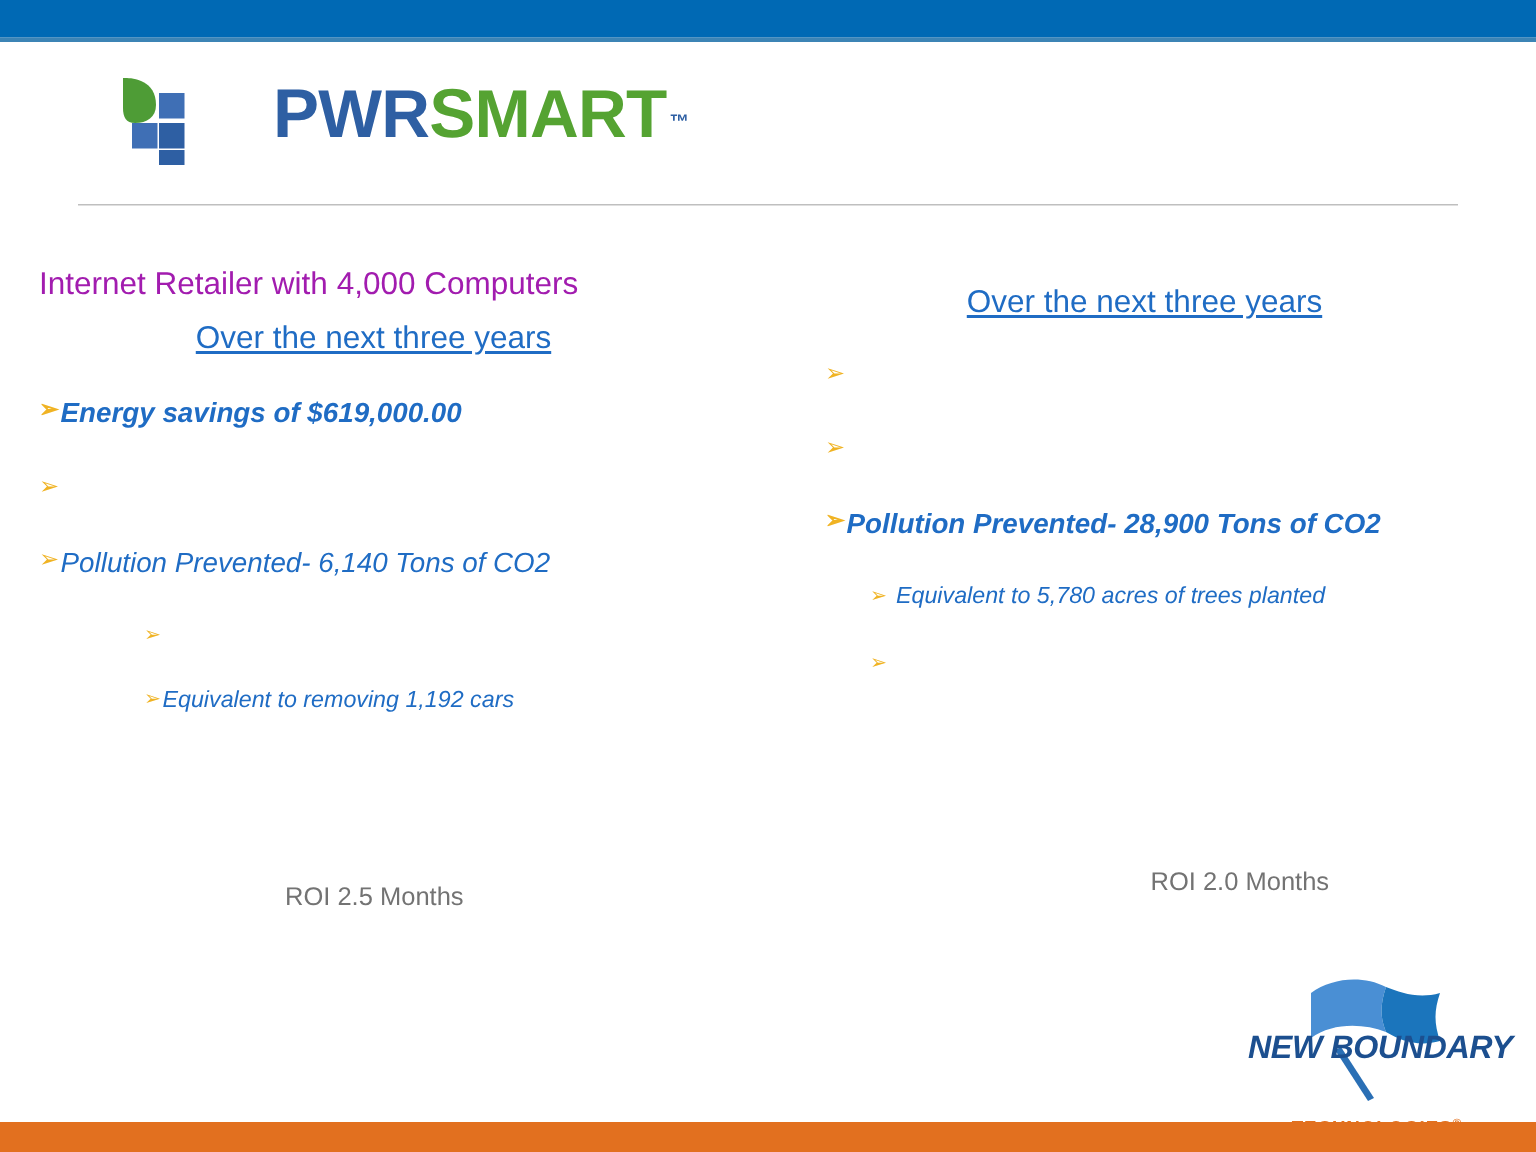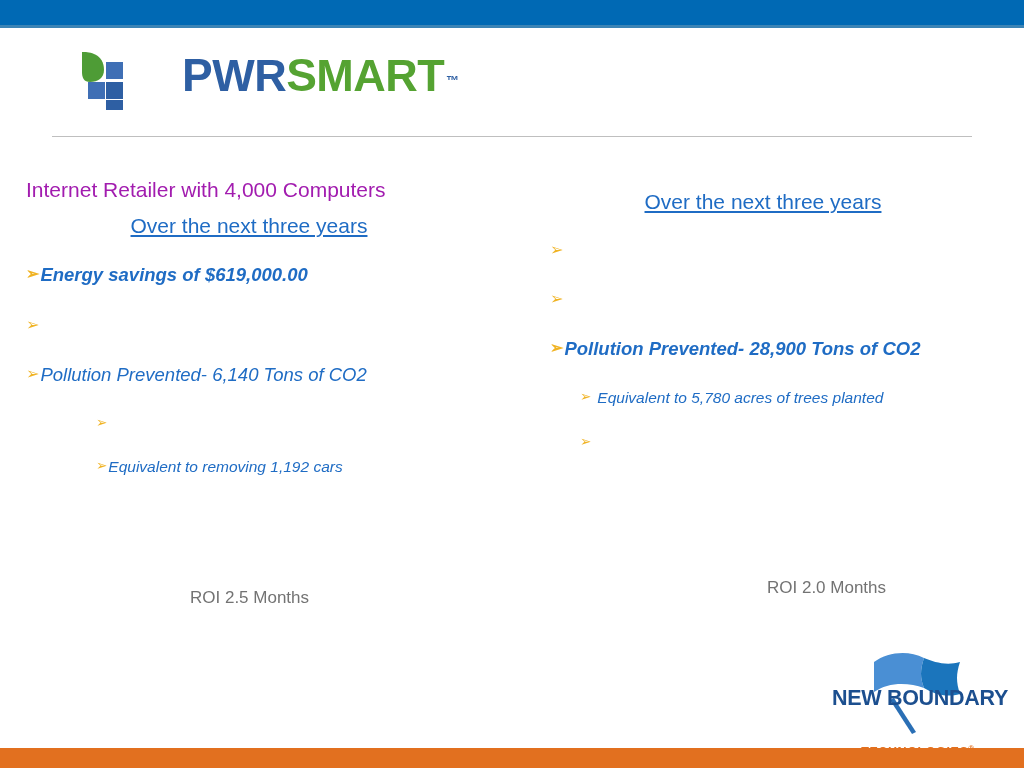--- a/index.html
+++ b/index.html
@@ -175,20 +175,21 @@
   .nb-name {
     position: absolute;
     left: 4px; top: 38px;
     width: 172px;
     text-align: center;
     font-size: 21.5px;
     font-weight: bold;
     color: #1c4f8f;
     letter-spacing: -0.3px;
     white-space: nowrap;
+    font-style: italic;
   }
   .nb-sub {
     position: absolute;
     left: 4px; top: 60px;
     width: 172px;
     text-align: center;
     font-size: 12.5px;
     font-weight: bold;
     color: #e2701f;
     letter-spacing: 0.6px;

